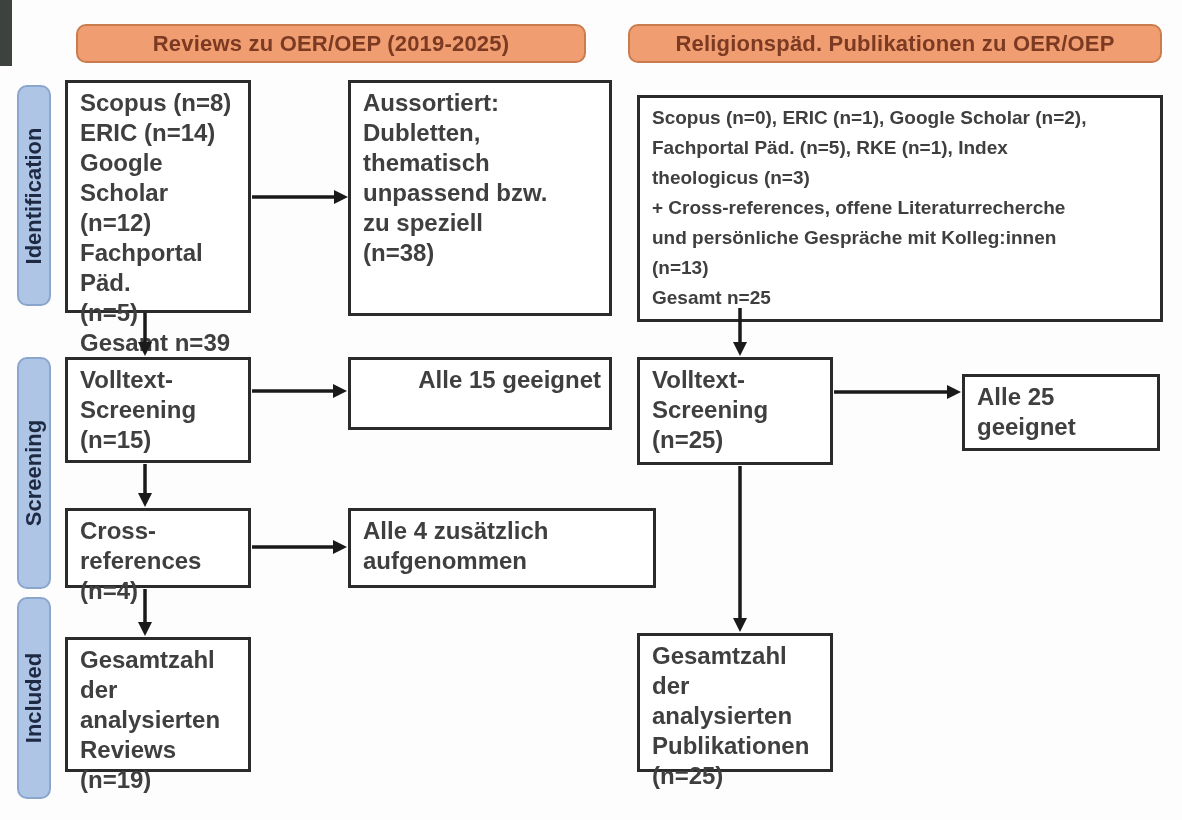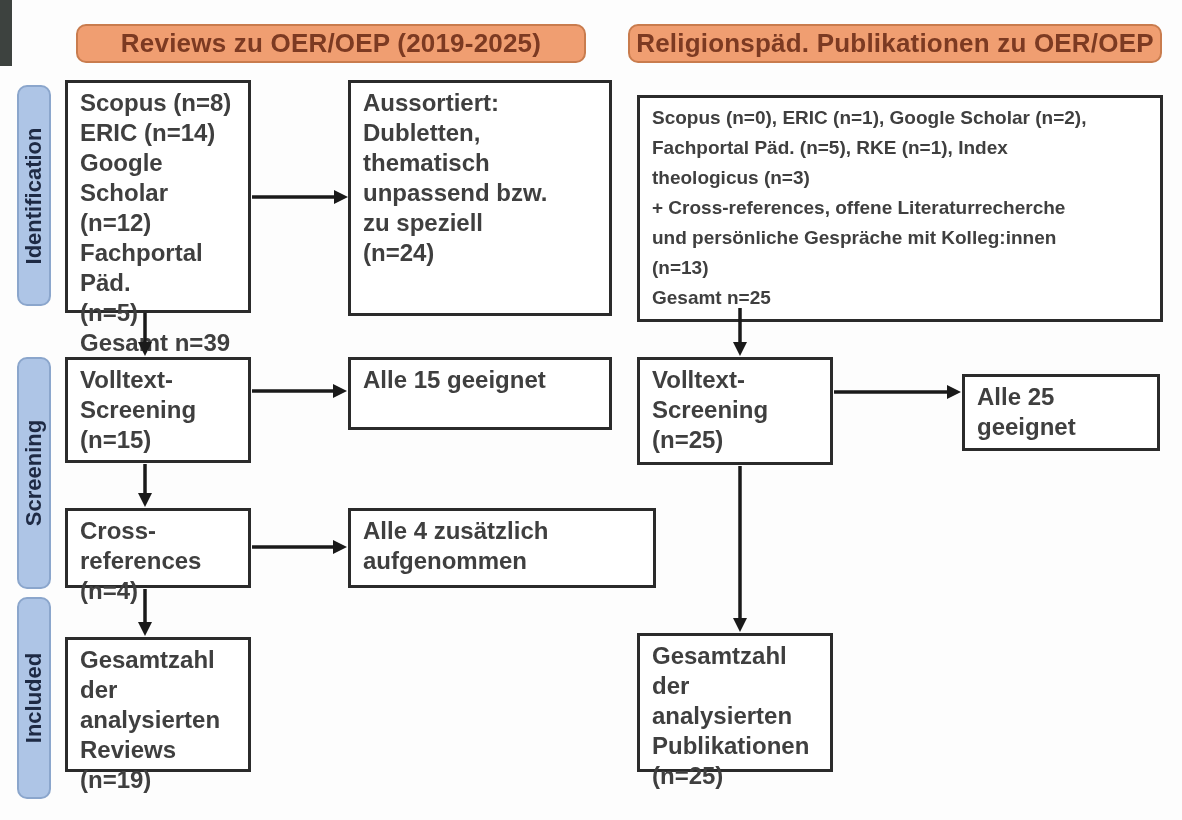--- a/index.html
+++ b/index.html
@@ -8,21 +8,21 @@
     --box_border:#2B2B2B; --box_text:#3F3F3F; --arrow:#1A1A1A; --background:#FDFDFD;
   }
   html,body{margin:0;padding:0;}
   body{font-family:"Liberation Sans",sans-serif;background:#e9e9e9;}
   #canvas{
     position:relative;width:1182px;height:820px;background:var(--background);
     overflow:hidden;
   }
   .hdr{
     position:absolute;background:var(--header_fill);border:2px solid var(--header_border);
-    border-radius:10px;color:var(--header_text);font-weight:bold;font-size:26px;
+    border-radius:10px;color:var(--header_text);font-weight:bold;font-size:22px;
     display:flex;align-items:center;justify-content:center;box-sizing:border-box;
     letter-spacing:0.2px;
   }
   .stage{
     position:absolute;background:var(--stage_fill);border:2px solid var(--stage_border);
     border-radius:10px;color:var(--stage_text);font-weight:bold;font-size:22px;
     display:flex;align-items:center;justify-content:center;box-sizing:border-box;
   }
   .stage span{transform:rotate(-90deg);white-space:nowrap;}
   .box{
@@ -65,25 +65,25 @@
 Google Scholar
 (n=12)
 Fachportal Päd.
 (n=5)
 Gesamt n=39</div>
   <div class="box" style="left:348px;top:80px;width:264px;height:236px;">Aussortiert:
 Dubletten,
 thematisch
 unpassend bzw.
 zu speziell
-(n=24)</div>
+(n=38)</div>
   <div class="box" style="left:65px;top:357px;width:186px;height:106px;">Volltext-
 Screening
 (n=15)</div>
-  <div class="box" style="left:348px;top:357px;width:264px;height:73px;">Alle 15 geeignet</div>
+  <div class="box" style="left:348px;top:357px;width:264px;height:73px;text-align:right;">Alle 15 geeignet</div>
   <div class="box" style="left:65px;top:508px;width:186px;height:80px;">Cross-references
 (n=4)</div>
   <div class="box" style="left:348px;top:508px;width:308px;height:80px;">Alle 4 zusätzlich
 aufgenommen</div>
   <div class="box" style="left:65px;top:637px;width:186px;height:135px;">Gesamtzahl der
 analysierten
 Reviews
 (n=19)</div>
 
   <div class="box small-font" style="left:637px;top:80px;width:526px;height:227px;">Scopus (n=0), ERIC (n=1), Google Scholar (n=2),

